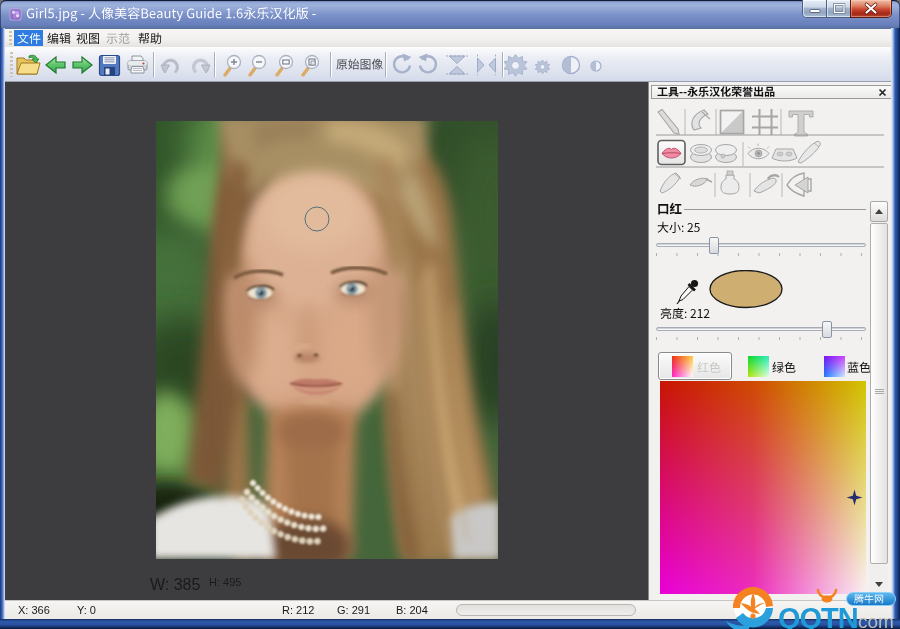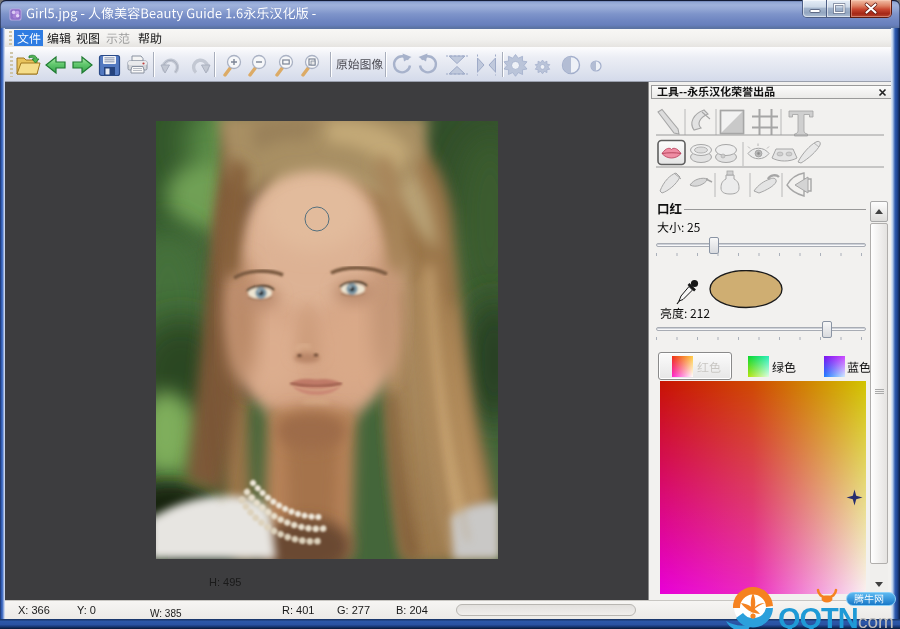--- a/index.html
+++ b/index.html
@@ -551,24 +551,24 @@
       <path d="M4 0 L8 5 L0 5 Z" fill="#404040"></path>
     </svg>
     <div class="abs" style="left:870px;top:223px;width:18px;height:341px;background:linear-gradient(90deg,#ffffff,#e4e2e0);border:1px solid #b0aeac;border-radius:2px;"></div>
     <div class="abs" style="left:874.5px;top:389px;width:9px;height:5px;background:repeating-linear-gradient(180deg,#aaa 0,#aaa 1px,transparent 1px,transparent 2px);"></div>
     <svg class="abs" style="left:875px;top:582px" width="8" height="5" viewBox="0 0 8 5">
       <path d="M4 5 L8 0 L0 0 Z" fill="#404040"></path>
     </svg>
     <div class="abs" style="left:2px;top:600px;width:889px;height:19px;background:linear-gradient(180deg,#f6f5f3,#eceae7);border-top:1px solid #c8c6c2;font-size:11px;color:#222;"></div>
     <div class="abs" style="left:18px;top:604px;font-size:11px;color:#1a1a1a;font-family:'Liberation Sans',sans-serif;">X: 366</div>
     <div class="abs" style="left:77px;top:604px;font-size:11px;color:#1a1a1a;font-family:Liberation Sans, sans-serif;">Y: 0</div>
-    <div class="abs" style="left:150px;top:608px;font-size:10px;color:#1a1a1a;font-family:'Liberation Sans',sans-serif;">W: 385</div>
+    <div class="abs" style="left:150px;top:576px;font-size:16px;color:#1a1a1a;font-family:'Liberation Sans',sans-serif;">W: 385</div>
     <div class="abs" style="left:209px;top:576px;font-size:11px;color:#1a1a1a;font-family:'Liberation Sans',sans-serif;">H: 495</div>
-    <div class="abs" style="left:282px;top:604px;font-size:11px;color:#1a1a1a;font-family:'Liberation Sans',sans-serif;">R: 401</div>
-    <div class="abs" style="left:337px;top:604px;font-size:11px;color:#1a1a1a;font-family:'Liberation Sans',sans-serif;">G: 277</div>
+    <div class="abs" style="left:282px;top:604px;font-size:11px;color:#1a1a1a;font-family:'Liberation Sans',sans-serif;">R: 212</div>
+    <div class="abs" style="left:337px;top:604px;font-size:11px;color:#1a1a1a;font-family:'Liberation Sans',sans-serif;">G: 291</div>
     <div class="abs" style="left:396px;top:604px;font-size:11px;color:#1a1a1a;font-family:'Liberation Sans',sans-serif;">B: 204</div>
     <div class="abs" style="left:456px;top:604px;width:180px;height:12px;background:linear-gradient(180deg,#e2e0dd,#f0eeec);border:1px solid #b8b6b2;border-radius:6px;"></div>
     <div class="abs" style="left:0;top:28px;width:5px;height:591px;background:linear-gradient(90deg,#18295a 0,#2c55a8 20%,#3a67c0 45%,#a8bce4 80%,#e8eef8 100%);"></div>
     <div class="abs" style="left:891px;top:28px;width:9px;height:591px;background:linear-gradient(90deg,#e8eef8 0,#b8cce8 18%,#2f5cb0 45%,#1d4390 70%,#122a5c 90%,#0c1c3e 100%);"></div>
     <div class="abs" style="left:0;top:619px;width:900px;height:10px;background:linear-gradient(180deg,#16305e 0,#2c57a8 25%,#2a52a2 55%,#15336e 80%,#0a1a38 100%);"></div>
     <svg class="abs" style="left:712px;top:578px" width="188" height="51" viewBox="0 0 188 51">
 <g transform="translate(41,29)">
 <circle cx="0" cy="0" r="19" fill="#ffffff"></circle>
 <path d="M-20 1 A 20 20 0 0 1 20 -1 L13 0 A 13 13 0 0 0 -13 1 Z" fill="#f58220"></path>
 <path d="M20 1 A 20 20 0 0 1 -17 11 L-10 6 A 13 13 0 0 0 13 1 Z" fill="#2ba0dc"></path>

